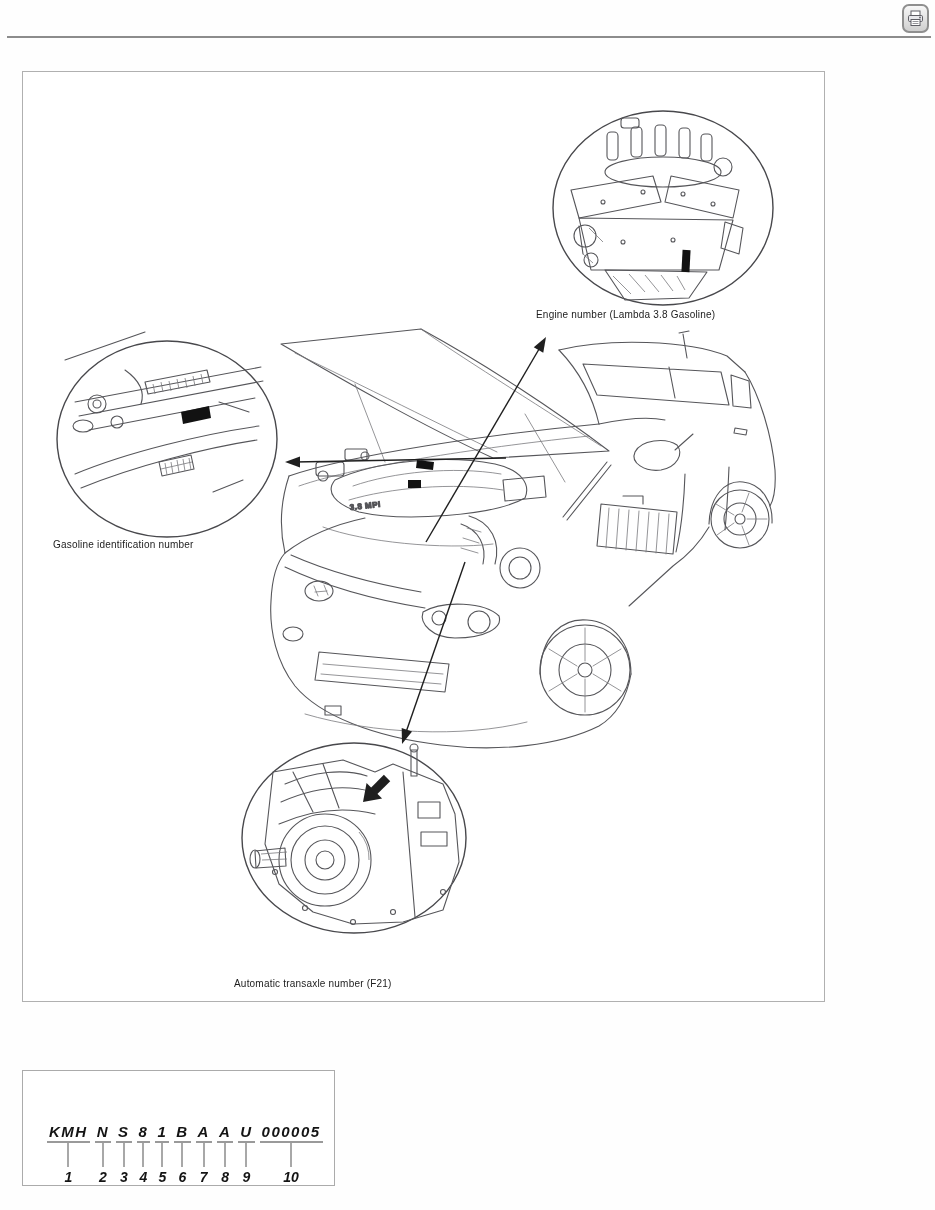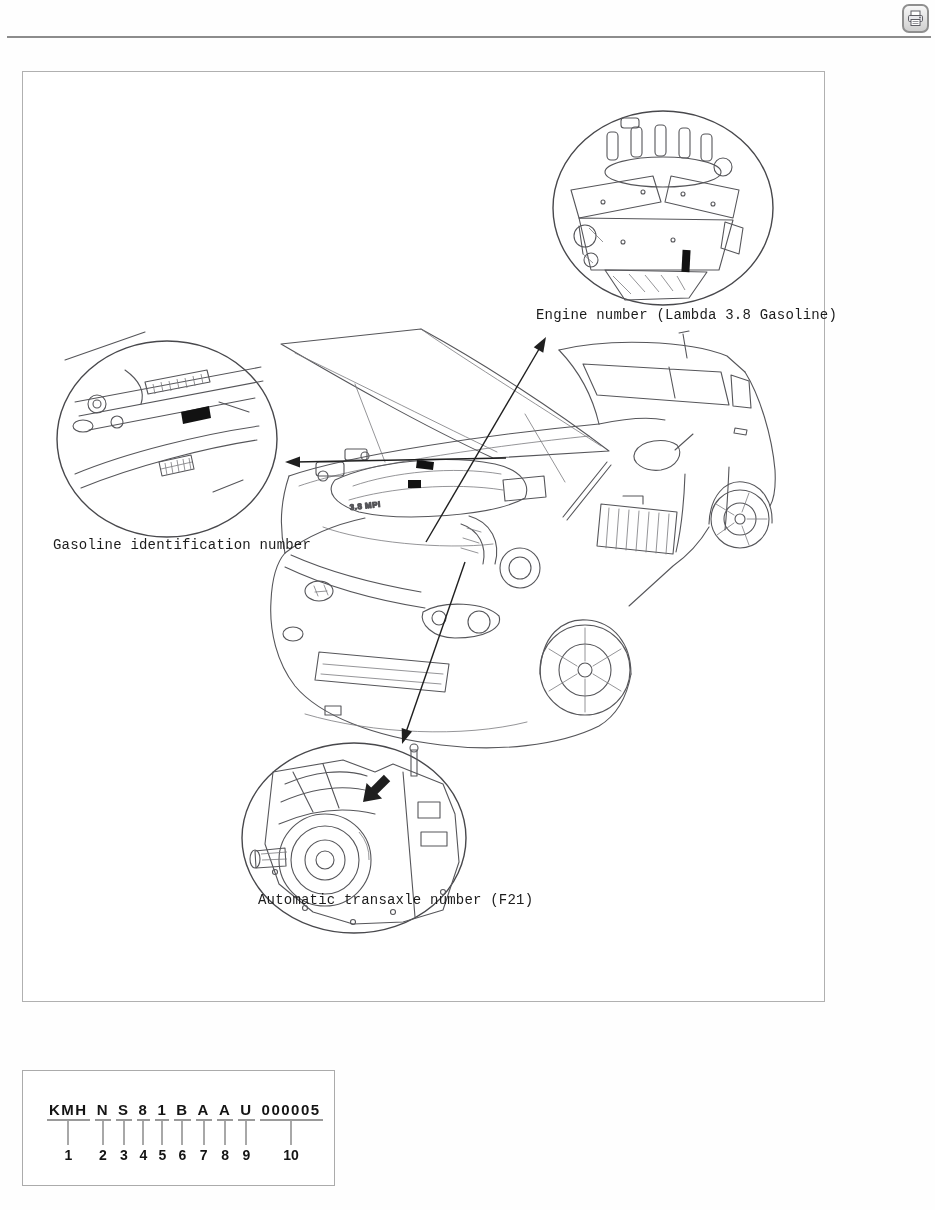--- a/index.html
+++ b/index.html
@@ -16,40 +16,41 @@
     display:flex;align-items:center;justify-content:center;
     padding:0;cursor:pointer;box-sizing:border-box;
   }
   
   .diagram-panel{
     position:absolute;left:22px;top:71px;width:801px;height:929px;
     border:1px solid #b0b0b0;background:#fff;box-sizing:content-box;
   }
   .diagram-panel svg{position:absolute;left:0;top:0;}
   .callout-label{
-    position:absolute;font-size:14px;line-height:18px;color:#1c1c1c;
-    white-space:nowrap;letter-spacing:0.2px;font-family:Liberation Mono, monospace;
+    position:absolute;font-size:10px;line-height:18px;color:#1c1c1c;
+    white-space:nowrap;letter-spacing:0.2px;
   }
   .lbl-engine{left:513px;top:234px;}
   .lbl-vin{left:30px;top:464px;}
-  .lbl-transaxle{left:211px;top:819px;margin-left:24px;}
+  .lbl-transaxle{left:211px;top:903px;}
   
   .art{stroke:#56565a;stroke-width:1.1;fill:none;stroke-linecap:round;stroke-linejoin:round;}
   .art-light{stroke:#7a7a7e;stroke-width:0.8;fill:none;}
   .circ{stroke:#48484c;stroke-width:1.4;fill:#ffffff;}
   .arrow-line{stroke:#1f1f1f;stroke-width:1.4;fill:none;}
   .arrow-head{fill:#1f1f1f;stroke:none;}
   .plate-black{fill:#121212;stroke:none;}
   .cover-text{font-family:"Liberation Sans",sans-serif;font-size:8px;font-weight:bold;fill:#2a2a2a;letter-spacing:0.5px;}
   
   .vin-panel{
     position:absolute;left:22px;top:1070px;width:313px;height:116px;
     border:1px solid #ababab;background:#fff;box-sizing:border-box;
-    display:flex;align-items:flex-start;
+    display:flex;align-items:flex-end;
     padding:30px 2px 0 24px;
+    font-style:italic;
   }
   .vin-row{display:flex;gap:5px;align-items:flex-start;}
   .vin-seg{display:flex;flex-direction:column;align-items:center;}
   .vin-chars{
     font-size:15px;font-weight:bold;color:#141414;letter-spacing:1.5px;
     padding:0 2px 1px 2px;border-bottom:2px solid #9a9a9a;line-height:17px;
   }
   .vin-tick{width:2px;height:24px;background:#a8a8a8;}
   .vin-num{font-size:14px;font-weight:bold;color:#141414;margin-top:3px;line-height:15px;}
 </style>

